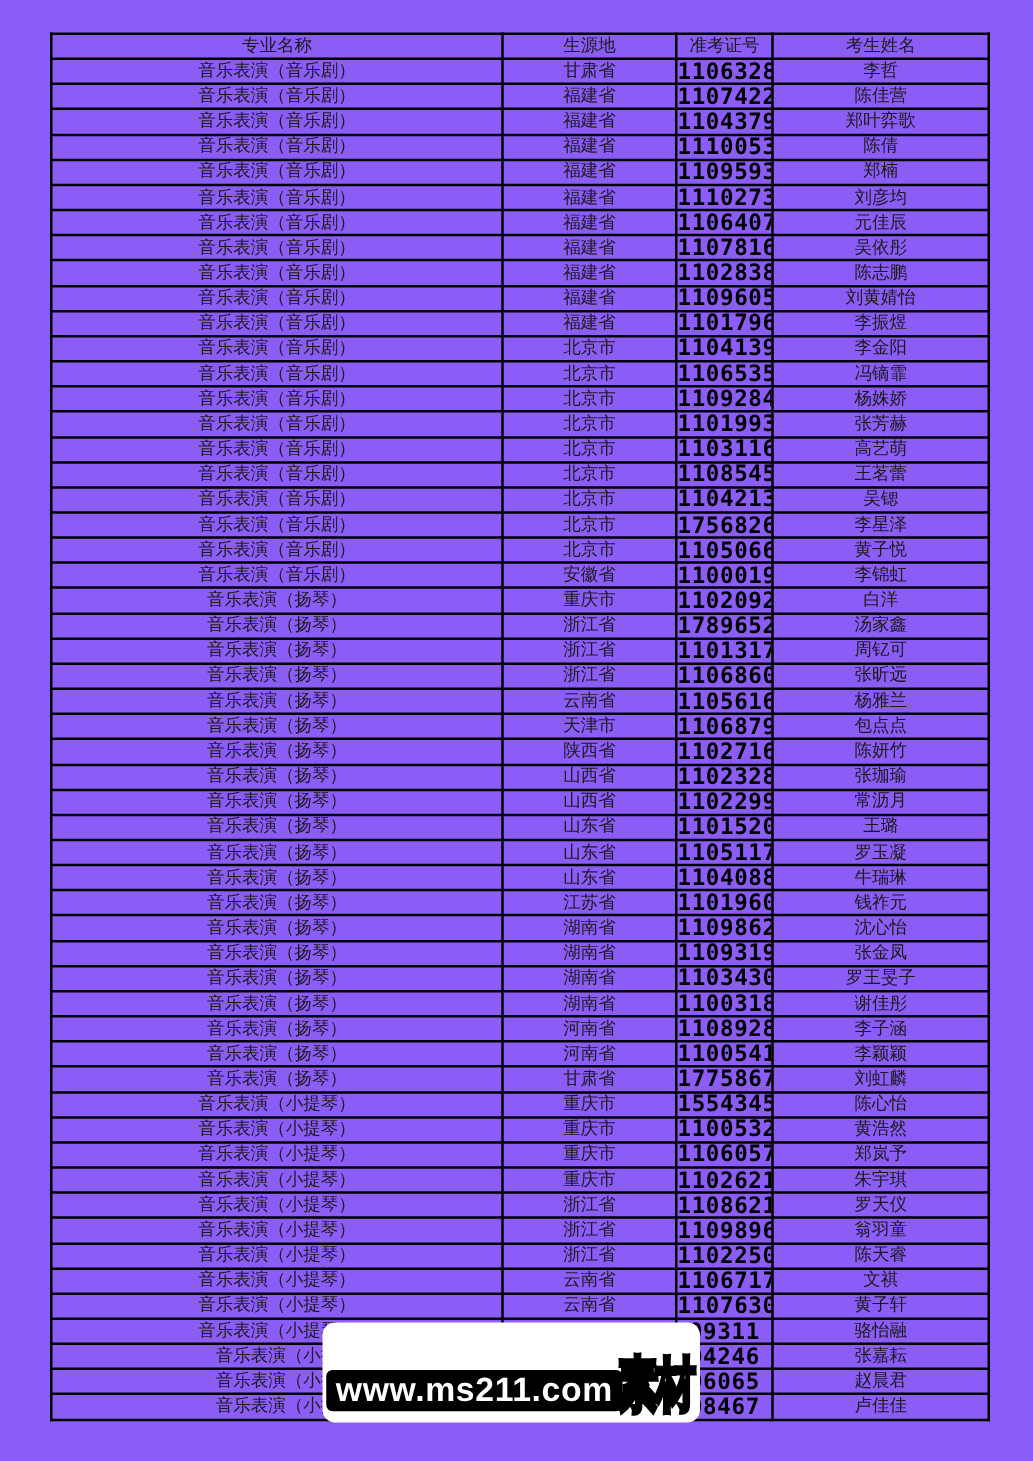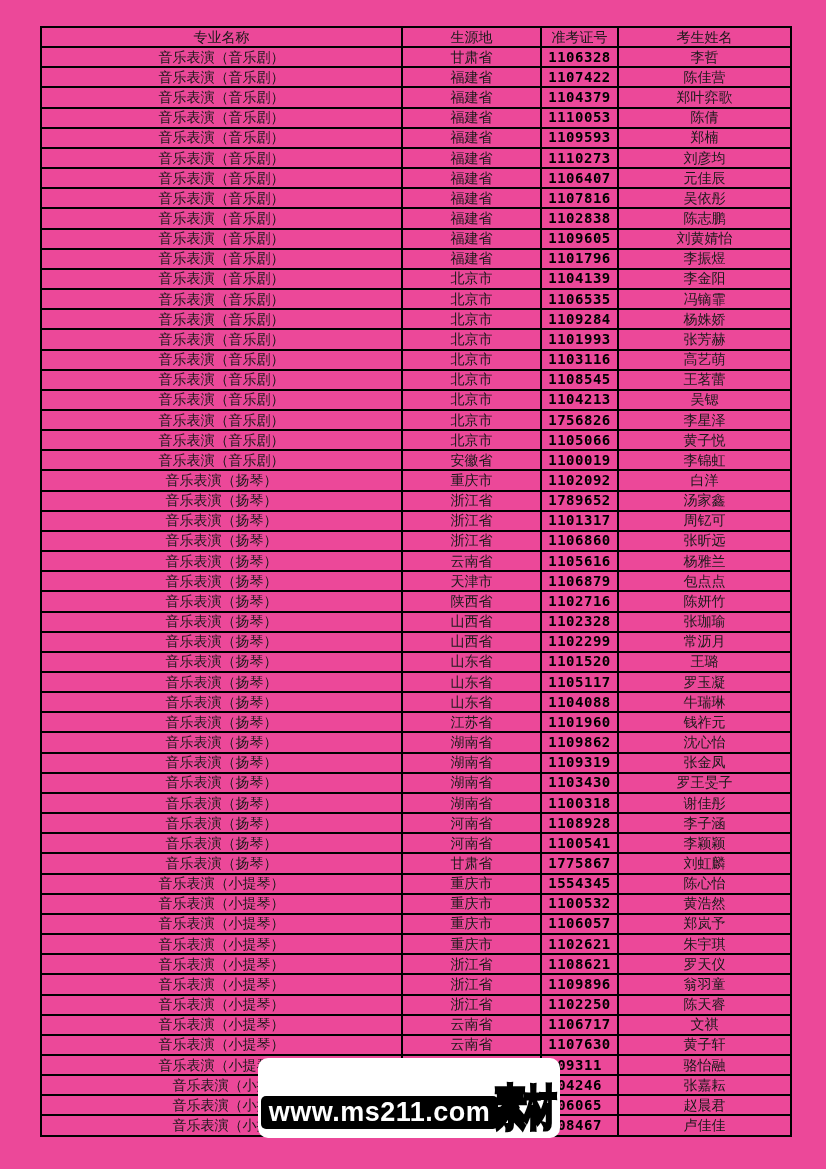--- a/index.html
+++ b/index.html
@@ -4,21 +4,21 @@
 <style>
   html, body {
     margin: 0;
     padding: 0;
     background: #ffffff;
   }
   .page {
     position: relative;
     width: 826px;
     height: 1169px;
-    background: #ec4899;
+    background: #8b5cf6;
     overflow: hidden;
     font-family: "Liberation Serif", "DejaVu Serif", serif;
   }
   table.roster {
     position: absolute;
     left: 40px;
     top: 26px;
     width: 750px;
     border-collapse: collapse;
     table-layout: fixed;
@@ -35,21 +35,21 @@
     font-size: 14px;
     font-weight: normal;
     line-height: 17px;
     color: #1a1a1a;
     white-space: nowrap;
     overflow: hidden;
   }
   table.roster td.num {
     font-family: "DejaVu Sans Mono", monospace;
     font-weight: bold;
-    font-size: 14px;
+    font-size: 18px;
     letter-spacing: 0.5px;
     color: #000000;
   }
   
   .wm-halo {
     position: absolute;
     left: 258px;
     top: 1058px;
     width: 302px;
     height: 80px;

